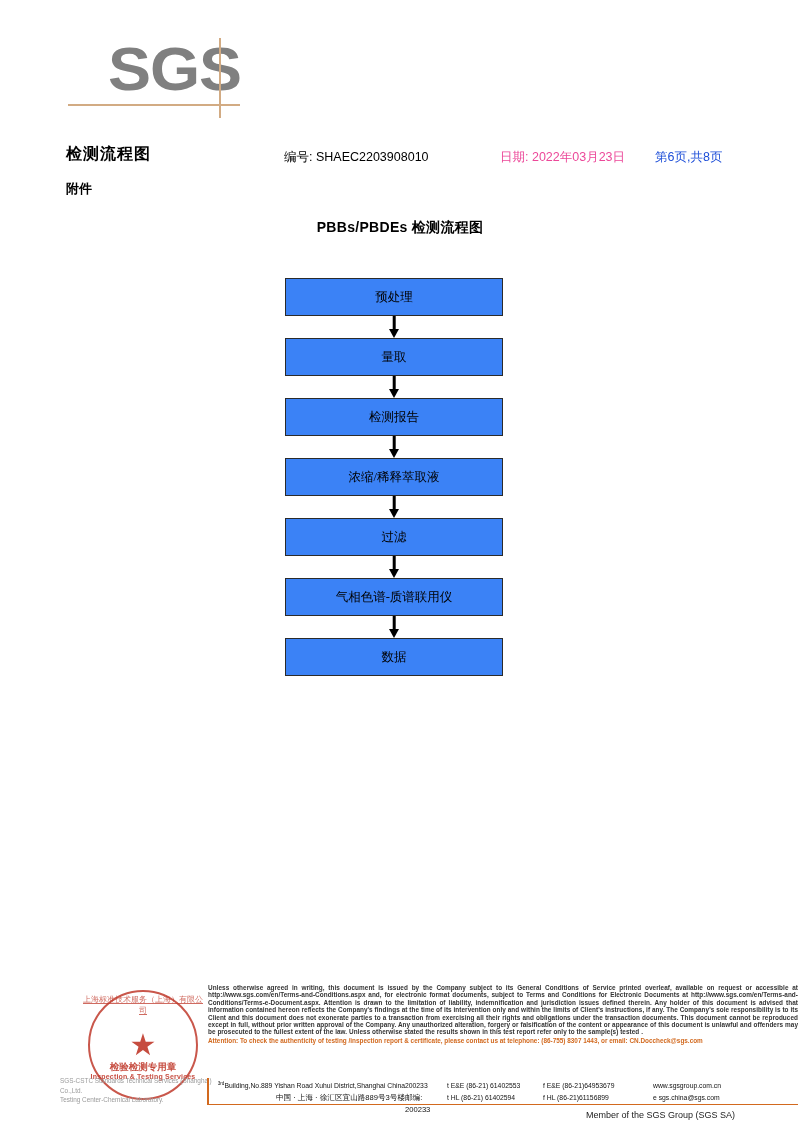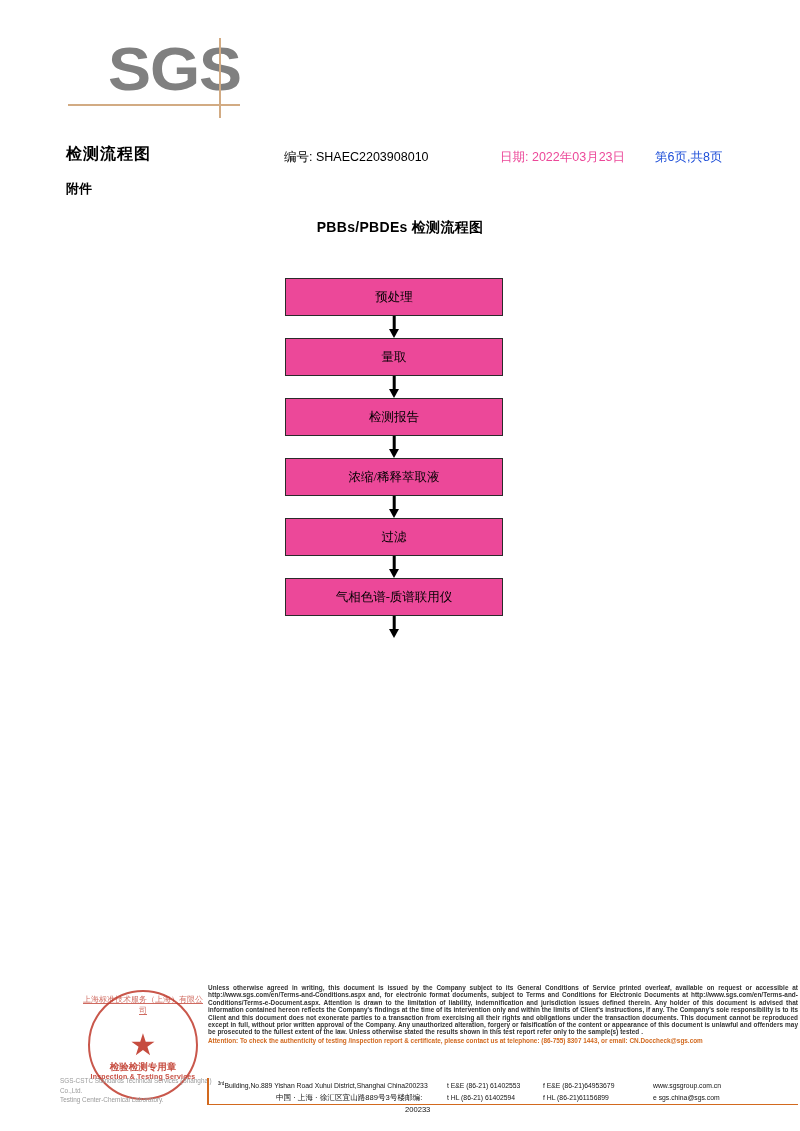--- a/index.html
+++ b/index.html
@@ -34,21 +34,21 @@
   .hdr-date{position:absolute;left:500px;top:9px;font-size:12.5px;color:#ec4899;}
   .hdr-page{position:absolute;left:655px;top:9px;font-size:12.5px;color:#1d4ed8;}
 
   
   .fc-title{
     position:absolute;left:0;top:219px;width:800px;text-align:center;
     font-size:14px;font-weight:bold;color:#000;letter-spacing:.3px;
   }
   .flow{position:absolute;left:285px;top:278px;width:218px;}
   .fbox{
-    width:218px;height:38px;border:1.3px solid #2b2b2b;background:#ec4899;
+    width:218px;height:38px;border:1.3px solid #2b2b2b;background:#3b82f6;
     display:flex;align-items:center;justify-content:center;
     font-size:12.5px;color:#000;box-sizing:border-box;
     font-family:"Liberation Serif","DejaVu Serif",serif;
   }
   .fgap{height:22px;position:relative;}
   .fgap .arrow-line{
     position:absolute;left:50%;top:0;width:2.6px;height:15px;
     background:#000;transform:translateX(-50%);
   }
   .fgap .arrow-head{
@@ -159,20 +159,21 @@
     <div class="fbox">过滤</div>
     <div class="fgap">
       <div class="arrow-line"></div>
       <div class="arrow-head"></div>
     </div>
     <div class="fbox">气相色谱-质谱联用仪</div>
     <div class="fgap">
       <div class="arrow-line"></div>
       <div class="arrow-head"></div>
     </div>
+    <div class="fbox">数据</div>
   </div>
 
   <div class="stamp">
     <div class="stamp-circle"></div>
     <div class="stamp-arc-top">上海标准技术服务（上海）有限公司</div>
     <div class="stamp-star">★</div>
     <div class="stamp-cn">检验检测专用章</div>
     <div class="stamp-en">Inspection &amp; Testing Services</div>
   </div>
 
@@ -198,14 +199,15 @@
     <div class="addr-row">
       <div class="addr-c1 addr-cn">中国 · 上海 · 徐汇区宜山路889号3号楼</div>
       <div class="addr-c2 addr-cn">邮编: 200233</div>
       <div class="addr-c3">t HL (86-21) 61402594</div>
       <div class="addr-c4">f HL (86-21)61156899</div>
       <div class="addr-c5">e  sgs.china@sgs.com</div>
     </div>
   </div>
   <div class="addr-rule"></div>
 
+  <div class="member">Member of the SGS Group (SGS SA)</div>
 
 </div>
 
 </body></html>

